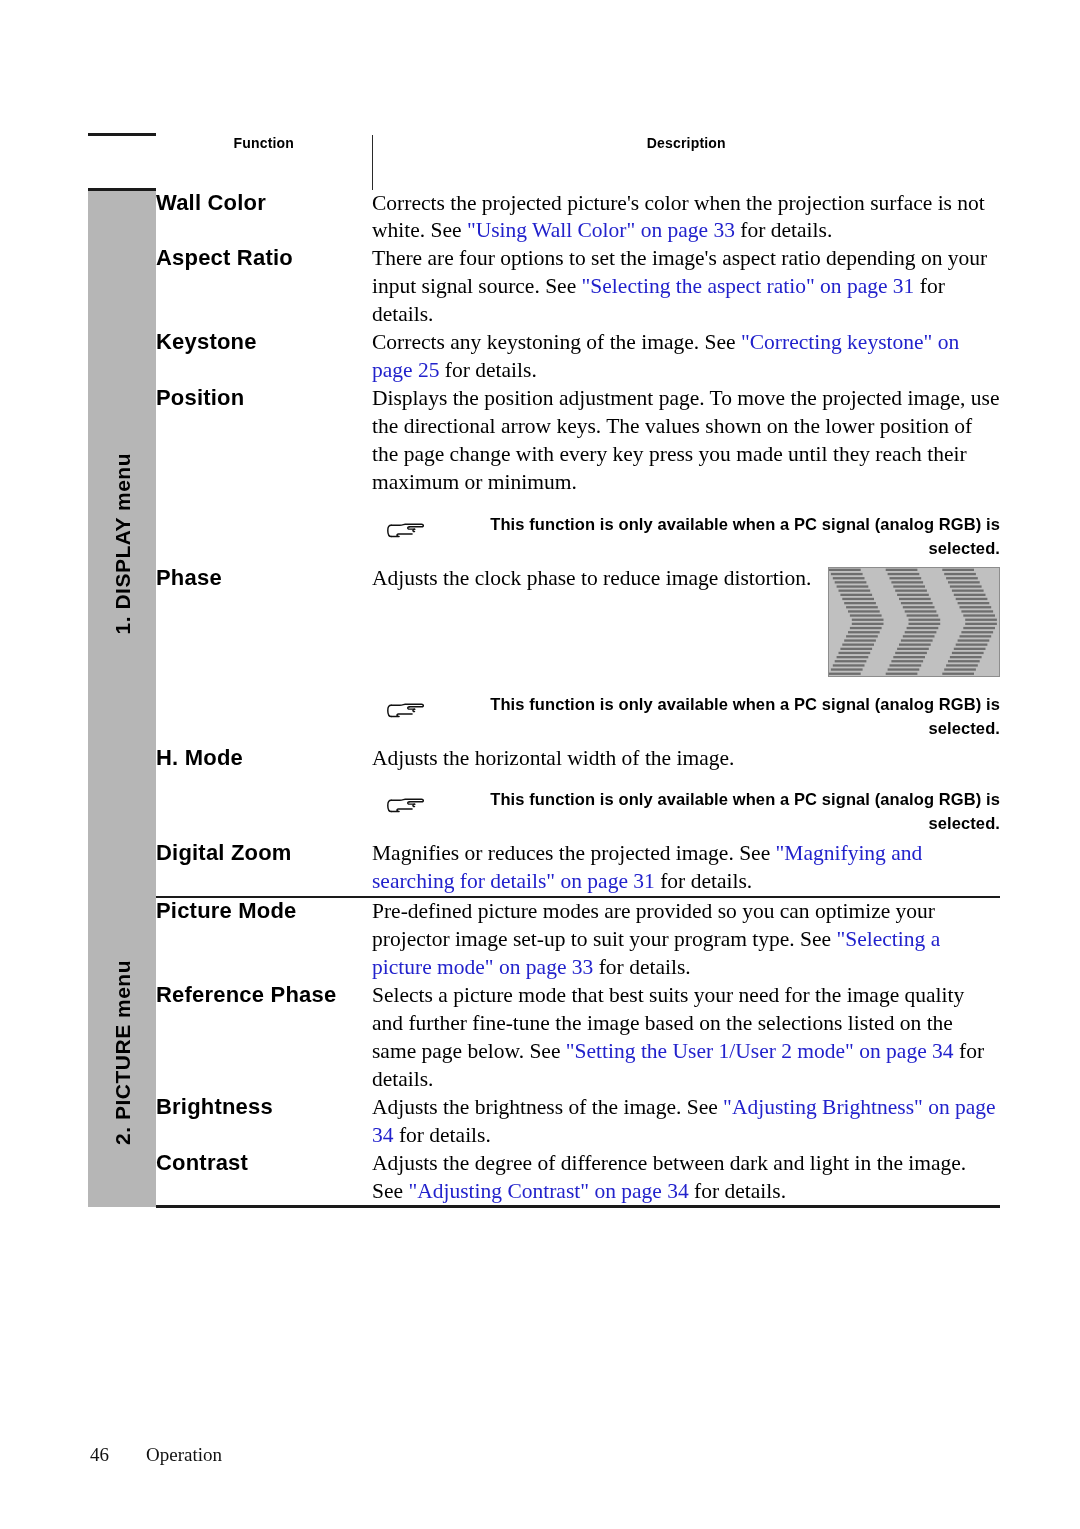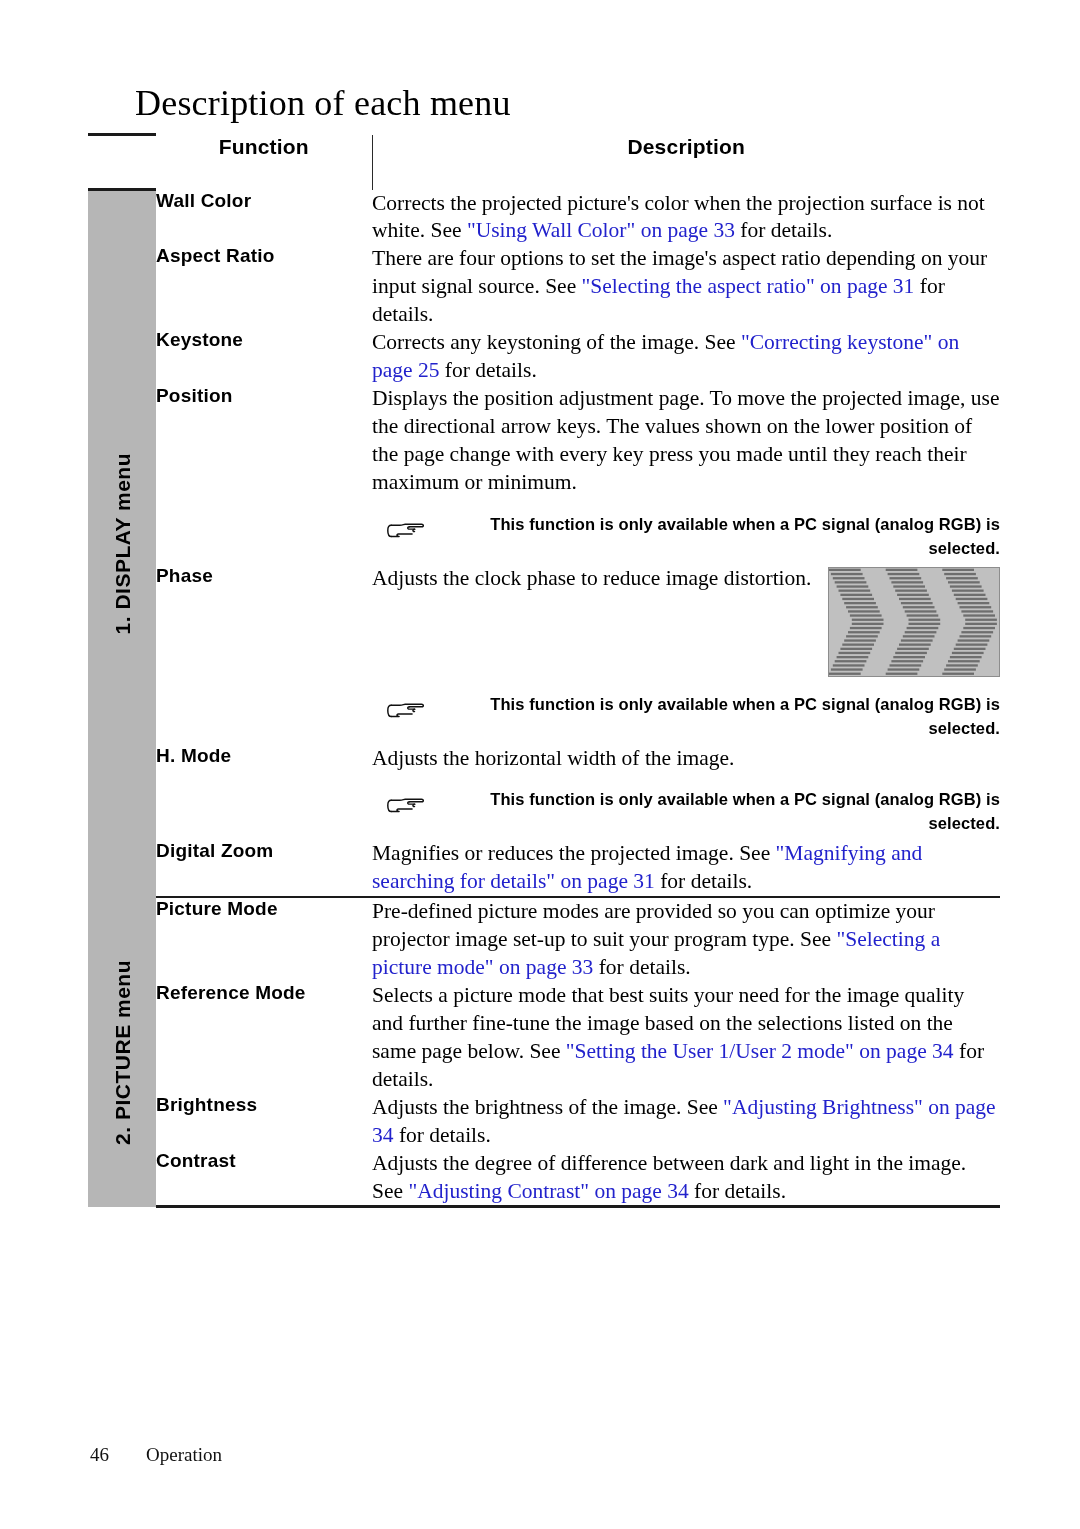--- a/index.html
+++ b/index.html
@@ -51,21 +51,21 @@
     padding: 0;
     border: 0;
   }
 
   
   .hdr-cell {
     border-top: 3px solid #1a1a1a;
     border-bottom: 3px solid #1a1a1a;
     text-align: center;
     font-family: "Liberation Sans", sans-serif;
-    font-size: 21px;
+    font-size: 14px;
     font-weight: bold;
     height: 52px;
     vertical-align: middle;
     letter-spacing: 0.2px;
   }
   .hdr-cell.blank {
     border-top: 3px solid #1a1a1a;
     border-bottom: 3px solid #1a1a1a;
   }
   .hdr-cell.func { border-right: 1.5px solid #2a2a2a; }
@@ -92,21 +92,21 @@
     white-space: nowrap;
     writing-mode: vertical-rl;
     transform: rotate(180deg);
     line-height: 1;
   }
 
   
   .func-cell {
     font-family: "Liberation Sans", sans-serif;
     font-weight: bold;
-    font-size: 19px;
+    font-size: 22px;
     letter-spacing: 0.2px;
     padding-left: 12px;
     border-right: 1.5px solid #2a2a2a;
     border-bottom: 1.5px solid #3a3a3a;
     vertical-align: middle;
   }
   .desc-cell {
     font-family: "Liberation Serif", serif;
     font-size: 21.5px;
     line-height: 1.30;
@@ -163,21 +163,20 @@
     font-size: 19px;
     color: #111;
   }
   .footer .pg  { display: inline-block; width: 56px; }
 </style>
 </head>
 <body>
 
 <div class="page">
 
-  <h1 class="page-title">Description of each menu</h1>
 
   <table class="menu-table">
     <colgroup>
       <col class="c-side">
         <col class="c-func">
         <col class="c-desc">
     </colgroup>
     <thead>
       <tr>
         <th class="hdr-cell blank"></th>
@@ -357,21 +356,21 @@
                  <div class="side-label-wrap">
                    <span class="side-label">2. PICTURE menu</span>
                  </div>
                </td>
           <td class="func-cell">Picture Mode</td>
           <td class="desc-cell">
             <div><span>Pre-defined picture modes are provided so you can optimize your projector image set-up to suit your program type. See </span><span class="link">"Selecting a picture mode" on page 33</span><span> for details.</span></div>
           </td>
         </tr>
         <tr class="">
-          <td class="func-cell">Reference Mode</td>
+          <td class="func-cell">Reference Phase</td>
           <td class="desc-cell">
             <div><span>Selects a picture mode that best suits your need for the image quality and further fine-tune the image based on the selections listed on the same page below. See </span><span class="link">"Setting the User 1/User 2 mode" on page 34</span><span> for details.</span></div>
           </td>
         </tr>
         <tr class="">
           <td class="func-cell">Brightness</td>
           <td class="desc-cell">
             <div><span>Adjusts the brightness of the image. See </span><span class="link">"Adjusting Brightness" on page 34</span><span> for details.</span></div>
           </td>
         </tr>

